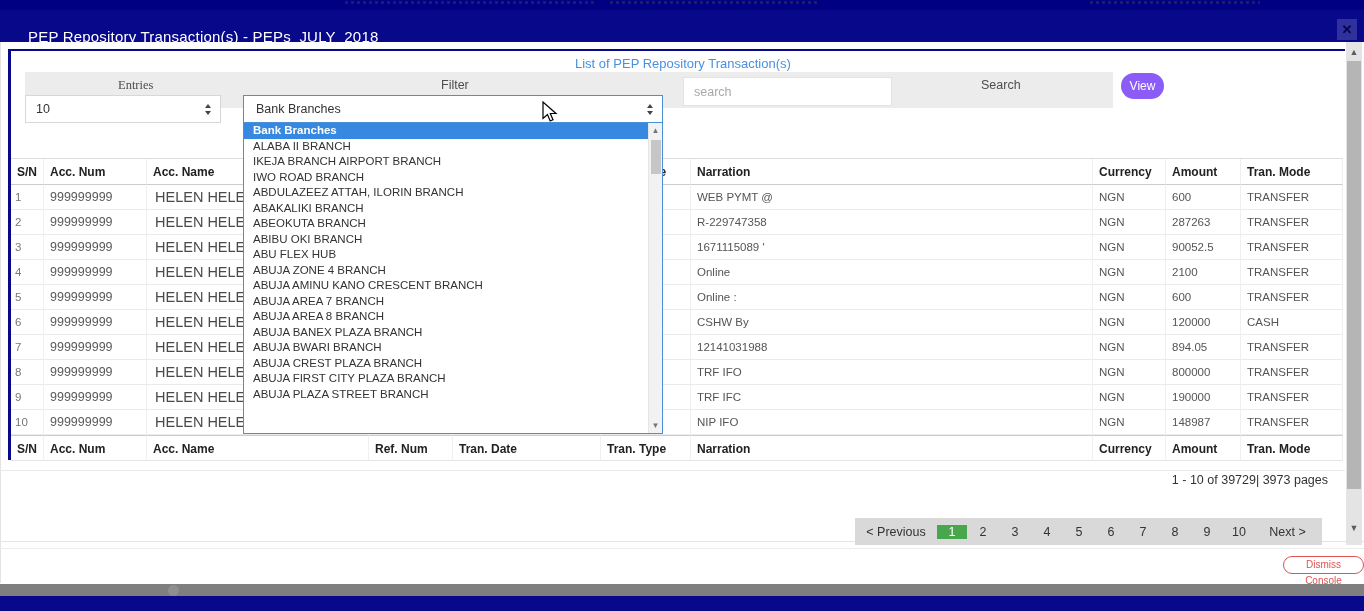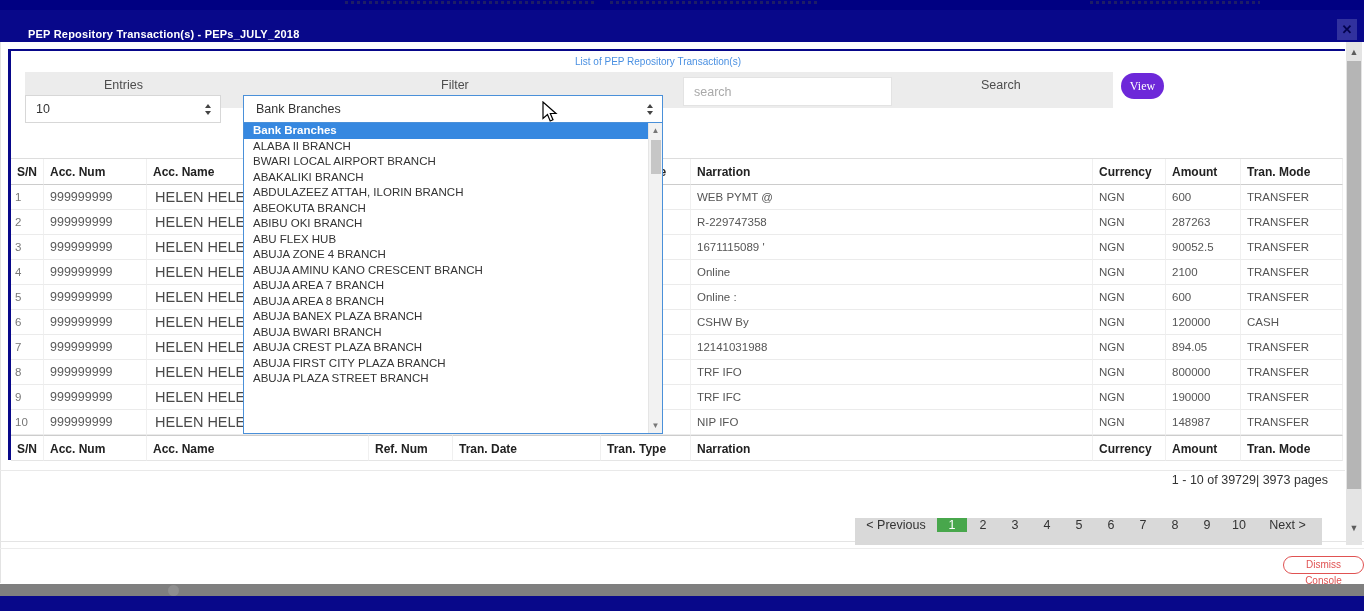--- a/index.html
+++ b/index.html
@@ -11,56 +11,56 @@
   
   .top-strip { left:0; top:0; width:1364px; height:10px; background:#000082; }
   .strip-marks { top:1px; height:3px;
      background:repeating-linear-gradient(90deg,#1d1d66 0 3px, transparent 3px 6px); }
   .m1 { left:345px; width:250px; }
   .m2 { left:610px; width:210px; }
   .m3 { left:1090px; width:170px; }
 
   
   .title-bar { left:0; top:10px; width:1364px; height:32px; background:#08088a; }
-  .title-text { left:28px; top:18px; color:#fff; font-size:11px; font-weight:bold; letter-spacing:.2px; }
+  .title-text { left:28px; top:18px; color:#fff; font-size:15px; font-weight:normal; letter-spacing:.2px; }
   .close-box { left:1337px; top:9px; width:20px; height:21px; background:#31319e;
                color:#03034d; font-weight:bold; font-size:13px; text-align:center;
                line-height:21px; cursor:default; }
 
   
   .panel-top { left:8px; top:49px; width:1337px; height:2px; background:#08088a; }
   .panel-left { left:8px; top:49px; width:3px; height:411px; background:#08088a; }
   .page-left-line { left:0; top:42px; width:1px; height:541px; background:#e3e3e3; }
 
-  .heading-link { left:575px; top:56px; font-size:10px; color:#4a90e2; text-decoration:none; }
+  .heading-link { left:575px; top:56px; font-size:13px; color:#4a90e2; text-decoration:none; }
 
   
   .gray-bar { left:25px; top:72px; width:1088px; height:36px; background:#ececec; }
   .bar-label { top:78px; font-size:12.5px; color:#4d4d4d; }
-  .entries-label { left:104px; }
+  .entries-label { left:118px;font-family:Liberation Serif, serif; }
   .filter-label  { left:441px; }
   .search-label  { left:981px; }
 
   .select { background:#fff; height:28px; top:95px; display:flex; align-items:center;
             font-size:12.5px; color:#333; }
   .entries-select { left:25px; width:196px; border:1px solid #d7d7d7; padding-left:10px; }
   .filter-select  { left:243px; width:420px; border:1px solid #4a90d9; padding-left:12px; }
   .updown { position:absolute; right:9px; top:8px; display:flex; flex-direction:column; align-items:center; }
   .tri-up { width:0; height:0; border-left:3.5px solid transparent; border-right:3.5px solid transparent;
             border-bottom:4.5px solid #444; margin-bottom:2.5px; }
   .tri-down { width:0; height:0; border-left:3.5px solid transparent; border-right:3.5px solid transparent;
               border-top:4.5px solid #444; }
 
   .search-input { left:683px; top:77px; width:209px; height:29px; background:#fff;
                   border:1px solid #e3e3e3; font-size:12.5px; color:#333; padding:0 10px;
                   font-family:"Liberation Sans", sans-serif; outline:none; }
   .search-input::placeholder { color:#a9a9a9; }
 
-  .view-btn { left:1121px; top:73px; width:43px; height:26px; background:#6d28d9; border:none;
-              border-radius:13px; color:#fff; font-size:12px; font-family:Liberation Serif, serif;
+  .view-btn { left:1121px; top:73px; width:43px; height:26px; background:#8b5cf6; border:none;
+              border-radius:13px; color:#fff; font-size:12px; font-family:Liberation Sans, sans-serif;
               cursor:pointer; }
 
   
   .table { left:11px; top:158px; width:1332px; border-top:1px solid #ddd; border-right:1px solid #eee; }
   .trow { display:grid;
           grid-template-columns:33px 103px 222px 84px 148px 90px 402px 73px 75px 102px; }
   .thead .td, .tfoot .td { height:26px; line-height:26px; font-weight:bold; font-size:12px; color:#222;
                            border-bottom:1px solid #ccc; }
   .tfoot .td { border-top:1px solid #ccc; border-bottom:1px solid #e5e5e5; }
   .td { padding-left:6px; white-space:nowrap; overflow:hidden; border-right:1px solid #f0f0f0; }
@@ -89,21 +89,21 @@
   .cursor { left:542px; top:101px; z-index:9; }
 
   
   .divider-a { left:0; top:470px; width:1345px; height:1px; background:#e9e9e9; }
   .divider-b { left:0; top:541px; width:1364px; height:1px; background:#e4e4e4; }
   .divider-c { left:0; top:548px; width:1364px; height:1px; background:#ececec; }
 
   .page-summary { top:473px; right:36px; font-size:12.5px; color:#333; }
 
   .pagination { left:855px; top:518px; width:467px; height:27px; background:#d9d9d9;
-                display:flex; align-items:flex-start; font-size:12.5px; color:#333; }
+                display:flex; align-items:center; font-size:12.5px; color:#333; }
   .pg-prev { width:82px; display:flex; align-items:center; justify-content:center; cursor:pointer; }
   .pg-pages { display:flex; }
   .page-btn { width:32px; display:flex; align-items:center; justify-content:center; cursor:pointer; }
   .page-btn.active { background:#48a74c; color:#fff; width:30px; }
   .pg-next { width:65px; display:flex; align-items:center; justify-content:center; cursor:pointer; }
 
   .dismiss-btn { left:1283px; top:556px; height:18px; padding:0 5px; background:#fff;
                  border:1px solid #e05252; border-radius:10px; color:#e05252; font-size:10px;
                  font-family:"Liberation Sans", sans-serif; line-height:16px; cursor:pointer; }
 
@@ -342,26 +342,27 @@
   <div class="td">Tran. Mode</div>
 </div>
   </div>
 
   <div class="abs dropdown">
     <div class="opt-list">
   <div class="opt selected">Bank Branches</div>
 
   <div class="opt">ALABA II BRANCH</div>
 
-  <div class="opt">BWARI LOCAL AIRPORT BRANCH</div>
-
+  <div class="opt">IKEJA BRANCH AIRPORT BRANCH</div>
+
+  <div class="opt">IWO ROAD BRANCH</div>
+
+  <div class="opt">ABDULAZEEZ ATTAH, ILORIN BRANCH</div>
 
   <div class="opt">ABAKALIKI BRANCH</div>
-
-  <div class="opt">ABDULAZEEZ ATTAH, ILORIN BRANCH</div>
 
   <div class="opt">ABEOKUTA BRANCH</div>
 
   <div class="opt">ABIBU OKI BRANCH</div>
 
   <div class="opt">ABU FLEX HUB</div>
 
   <div class="opt">ABUJA ZONE 4 BRANCH</div>
 
 

